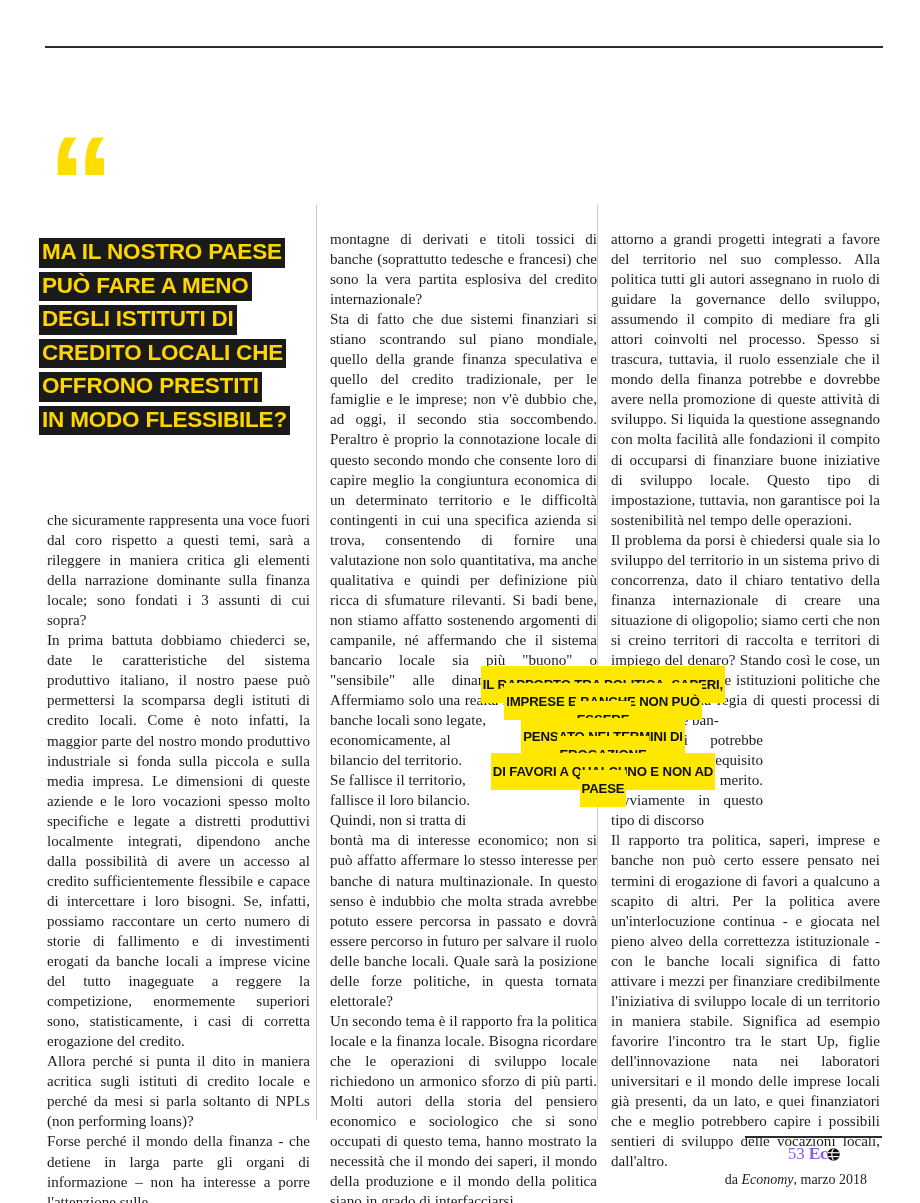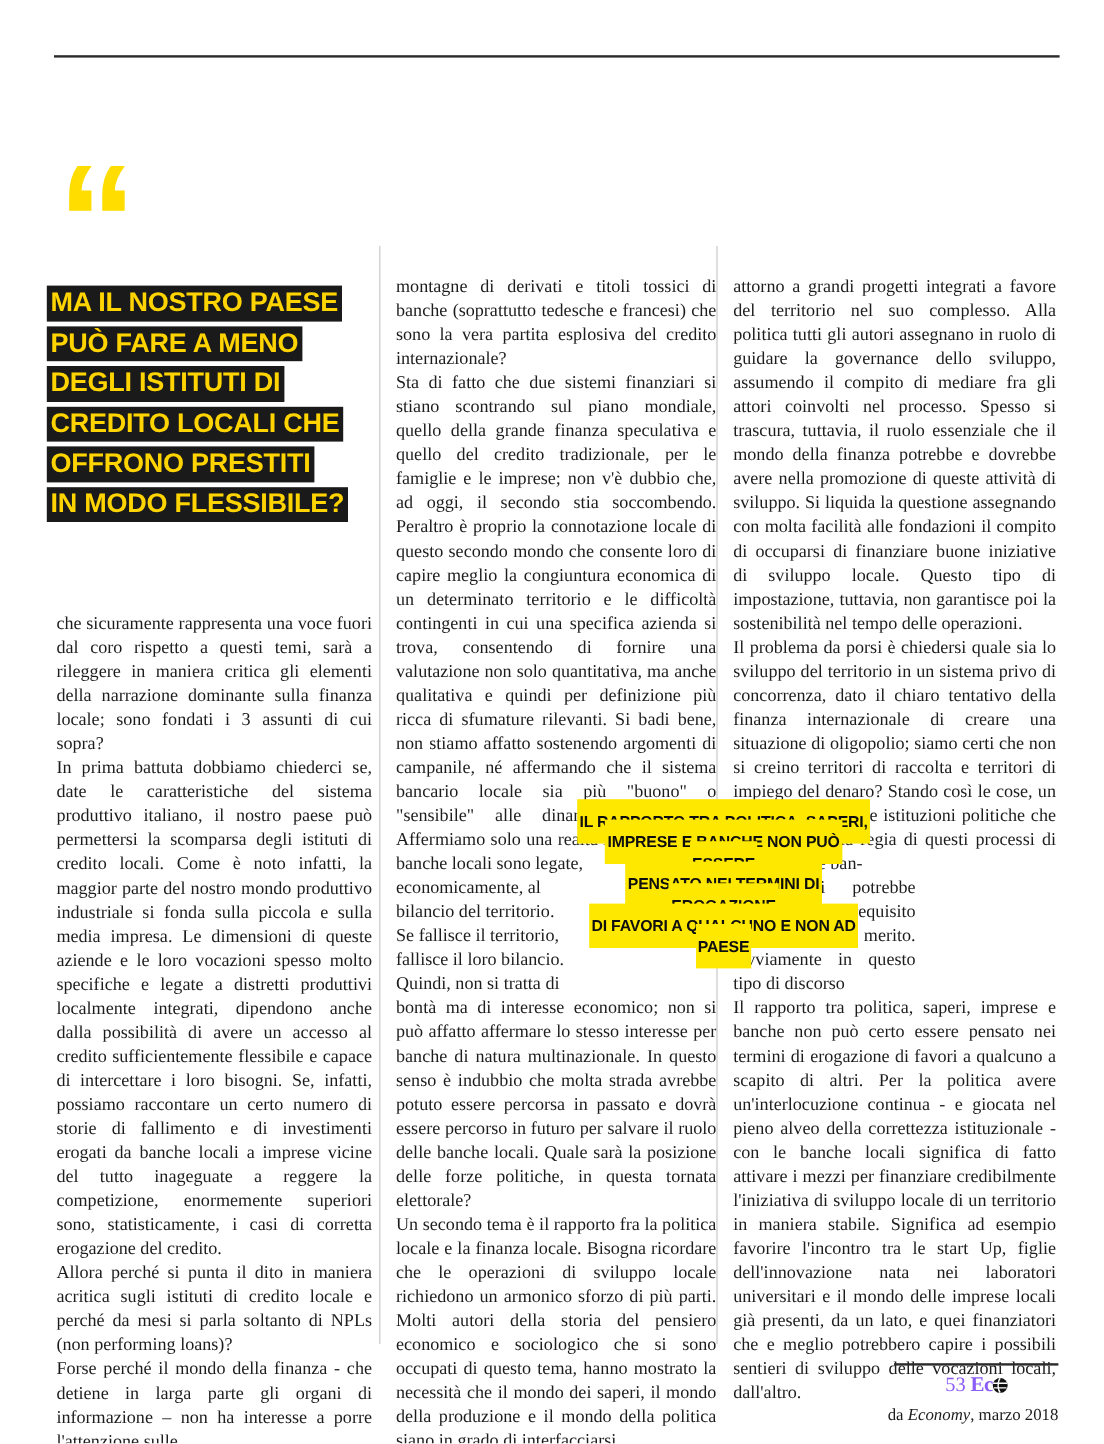--- a/index.html
+++ b/index.html
@@ -154,21 +154,21 @@
     position: relative;
     width: 13px;
     height: 13px;
     vertical-align: -2px;
     margin-left: 0px;
   }
   .globe-o svg { display: block; }
 
   .source-line {
     position: absolute;
-    left: 600px;
+    left: 585px;
     top: 1172px;
     width: 282px;
     text-align: right;
     font-family: "Liberation Serif", serif;
     font-size: 14px;
     color: #1c1c1c;
   }
   .source-line i { font-style: italic; }
 </style>
 </head>

